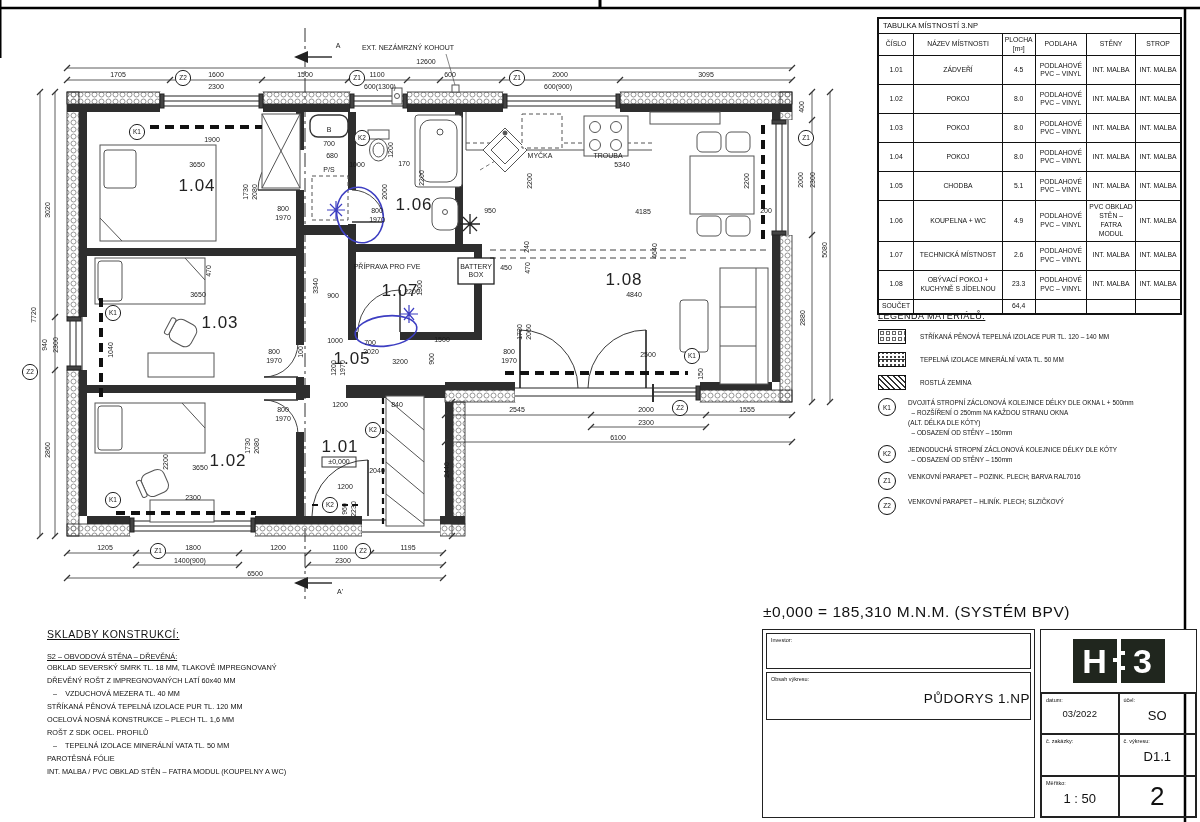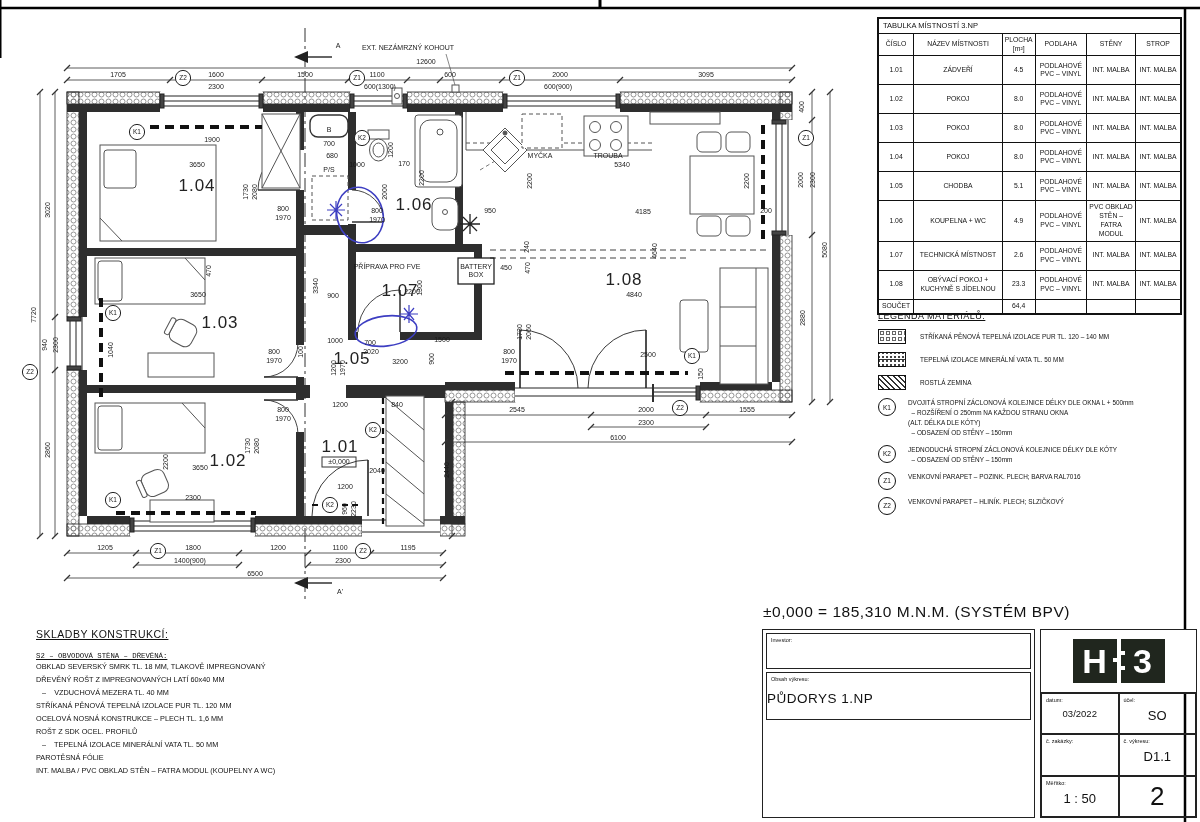--- a/index.html
+++ b/index.html
@@ -25,36 +25,36 @@
   .sw{width:26px;height:13px;border:1.2px solid #111;margin-right:14px;flex:0 0 auto;}
   .sw-pur{background-image:radial-gradient(circle,#fff 1.4px,#666 1.5px 2.3px,#fff 2.4px);background-size:6px 6px;}
   .sw-wool{background-image:repeating-radial-gradient(circle,#444 0 .6px,#fff .7px 2px),linear-gradient(#fff 44%,#333 46%,#333 54%,#fff 56%);background-size:4px 4px,100% 100%;background-blend-mode:multiply;}
   .sw-soil{background-image:repeating-linear-gradient(45deg,#fff 0 2.6px,#333 2.6px 4px);}
   .mrow .mtext,.nrow .ntext{font-size:6.4px;line-height:1.55;}
   .nrow{display:flex;align-items:flex-start;margin-bottom:7px;}
   .nkey{width:16px;height:16px;border:1.1px solid #111;border-radius:50%;font-size:6.5px;
         display:flex;align-items:center;justify-content:center;margin-right:12px;flex:0 0 auto;}
   .ntext div{white-space:pre;}
   
-  #skladby{position:absolute;left:36px;top:628px;width:340px;}
+  #skladby{position:absolute;left:47px;top:628px;width:340px;}
   #skladby .stitle{font-size:10.5px;letter-spacing:.5px;text-decoration:underline;margin-bottom:12px;}
-  #skladby .ssub{font-size:7.3px;text-decoration:underline;margin-bottom:1px;font-family:Liberation Mono, monospace;}
+  #skladby .ssub{font-size:7.3px;text-decoration:underline;margin-bottom:1px;}
   #skladby .sline{font-size:7.3px;line-height:1.78;white-space:pre;}
   
   #elev{position:absolute;left:763px;top:603px;font-size:15.5px;letter-spacing:.5px;}
   
   #tb-left{position:absolute;left:762px;top:629px;width:273px;height:189px;border:1.5px solid #222;
            box-sizing:border-box;padding:3px;display:flex;flex-direction:column;gap:3px;}
   .tbox{border:1.2px solid #222;position:relative;box-sizing:border-box;}
   #tb-investor{height:36px;}
   #tb-name{flex:1;}
   #tb-content{height:48px;}
   .tlabel{font-size:5.5px;position:absolute;left:4px;top:3px;}
   #tb-name .pname{font-size:13px;font-weight:bold;letter-spacing:.3px;padding:12px 0 0 14px;line-height:1.45;}
-  #tb-content .cval{font-size:13.5px;letter-spacing:.5px;text-align:left;margin-top:18px;}
+  #tb-content .cval{font-size:13.5px;letter-spacing:.5px;text-align:right;margin-top:18px;}
   #tb-right{position:absolute;left:1040px;top:629px;width:157px;height:189px;box-sizing:border-box;
             display:flex;flex-direction:column;}
   #logobox{border:1.5px solid #222;height:64px;box-sizing:border-box;display:flex;align-items:center;justify-content:center;gap:4px;background:#fff;}
   .lsq{width:44px;height:44px;background:#20261e;color:#fff;display:flex;align-items:center;justify-content:center;
        font-size:34px;font-weight:bold;position:relative;font-family:"Liberation Sans",sans-serif;}
   .lnotch{position:absolute;background:#fff;width:5px;height:4px;}
   #infogrid{border:1.5px solid #222;border-top:none;flex:1;display:grid;grid-template-columns:1fr 1fr;grid-template-rows:1fr 1fr 1fr;}
   .icell{border:0.9px solid #222;position:relative;box-sizing:border-box;}
   .ival{text-align:center;margin-top:14px;font-size:9.5px;}
   .ival.big{font-size:13px;}

